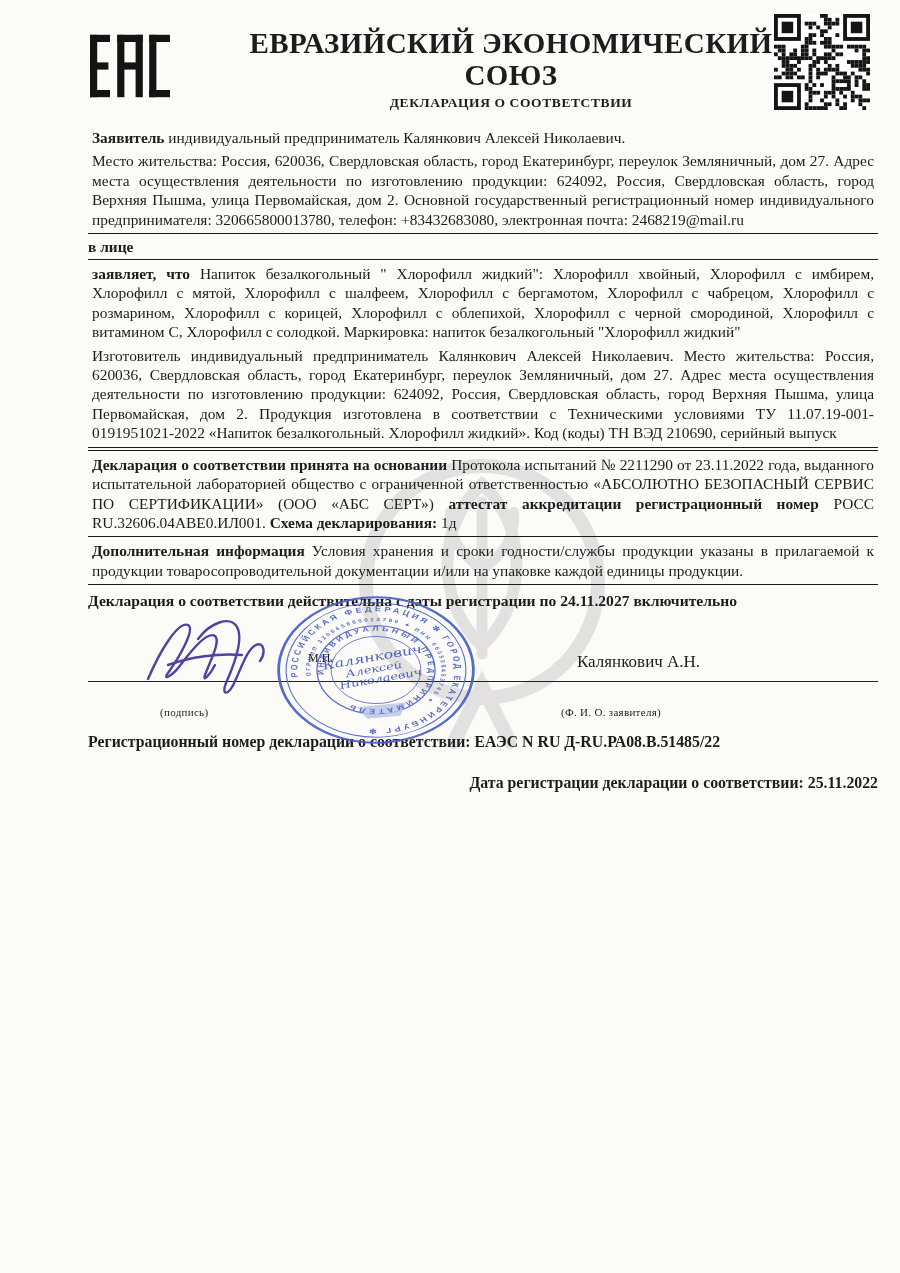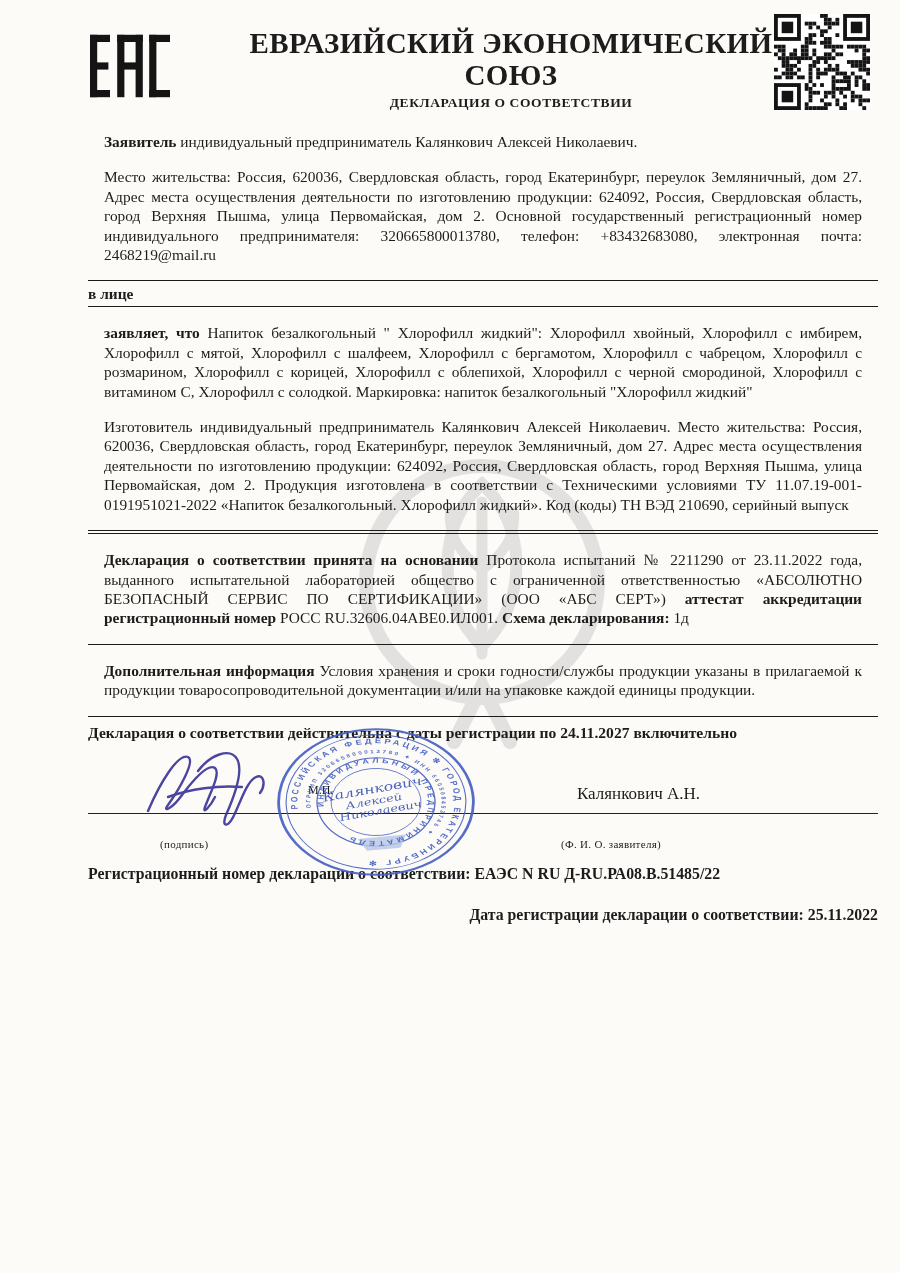--- a/index.html
+++ b/index.html
@@ -12,21 +12,21 @@
   
   .header{display:flex;align-items:flex-start;padding-top:14px;height:102px;}
   .eac-box{width:160px;flex:0 0 auto;padding-top:12px;}
   .eac-box svg{display:block;margin-left:2px;}
   .titles{flex:1 1 auto;text-align:center;padding-top:14px;}
   .doc-title{font-weight:bold;font-size:29px;letter-spacing:.4px;line-height:1.1;}
   .doc-subtitle{font-weight:bold;font-size:13.5px;letter-spacing:.6px;margin-top:3px;}
   .qr-box{width:96px;flex:0 0 auto;margin-right:8px;margin-top:0;}
   
   .sec{font-size:15.4px;line-height:19.4px;text-align:justify;}
-  .sec p{margin:16px;}
+  .sec p{margin:4px;}
   b{font-weight:bold;}
   .rule{border:none;border-top:1.6px solid #1b1b1b;margin:2px 0 2px 0;}
   .inperson{font-weight:bold;font-size:15.4px;line-height:19px;padding:1px 0;}
   .validity{font-weight:bold;font-size:15.6px;line-height:20px;padding-top:4px;text-align:left;}
   
   .sig-area{position:relative;height:120px;margin:0 -22px 0 -88px;padding:0;}
   .sig-line{position:absolute;left:88px;right:22px;top:70px;border-top:1.4px solid #222;}
   .sig-svg{position:absolute;left:138px;top:-8px;z-index:3;}
   .mp{position:absolute;left:308px;top:40px;font-size:12px;z-index:3;}
   .holder-name{position:absolute;left:558px;top:41px;font-size:17px;z-index:3;margin-left:19px;}

